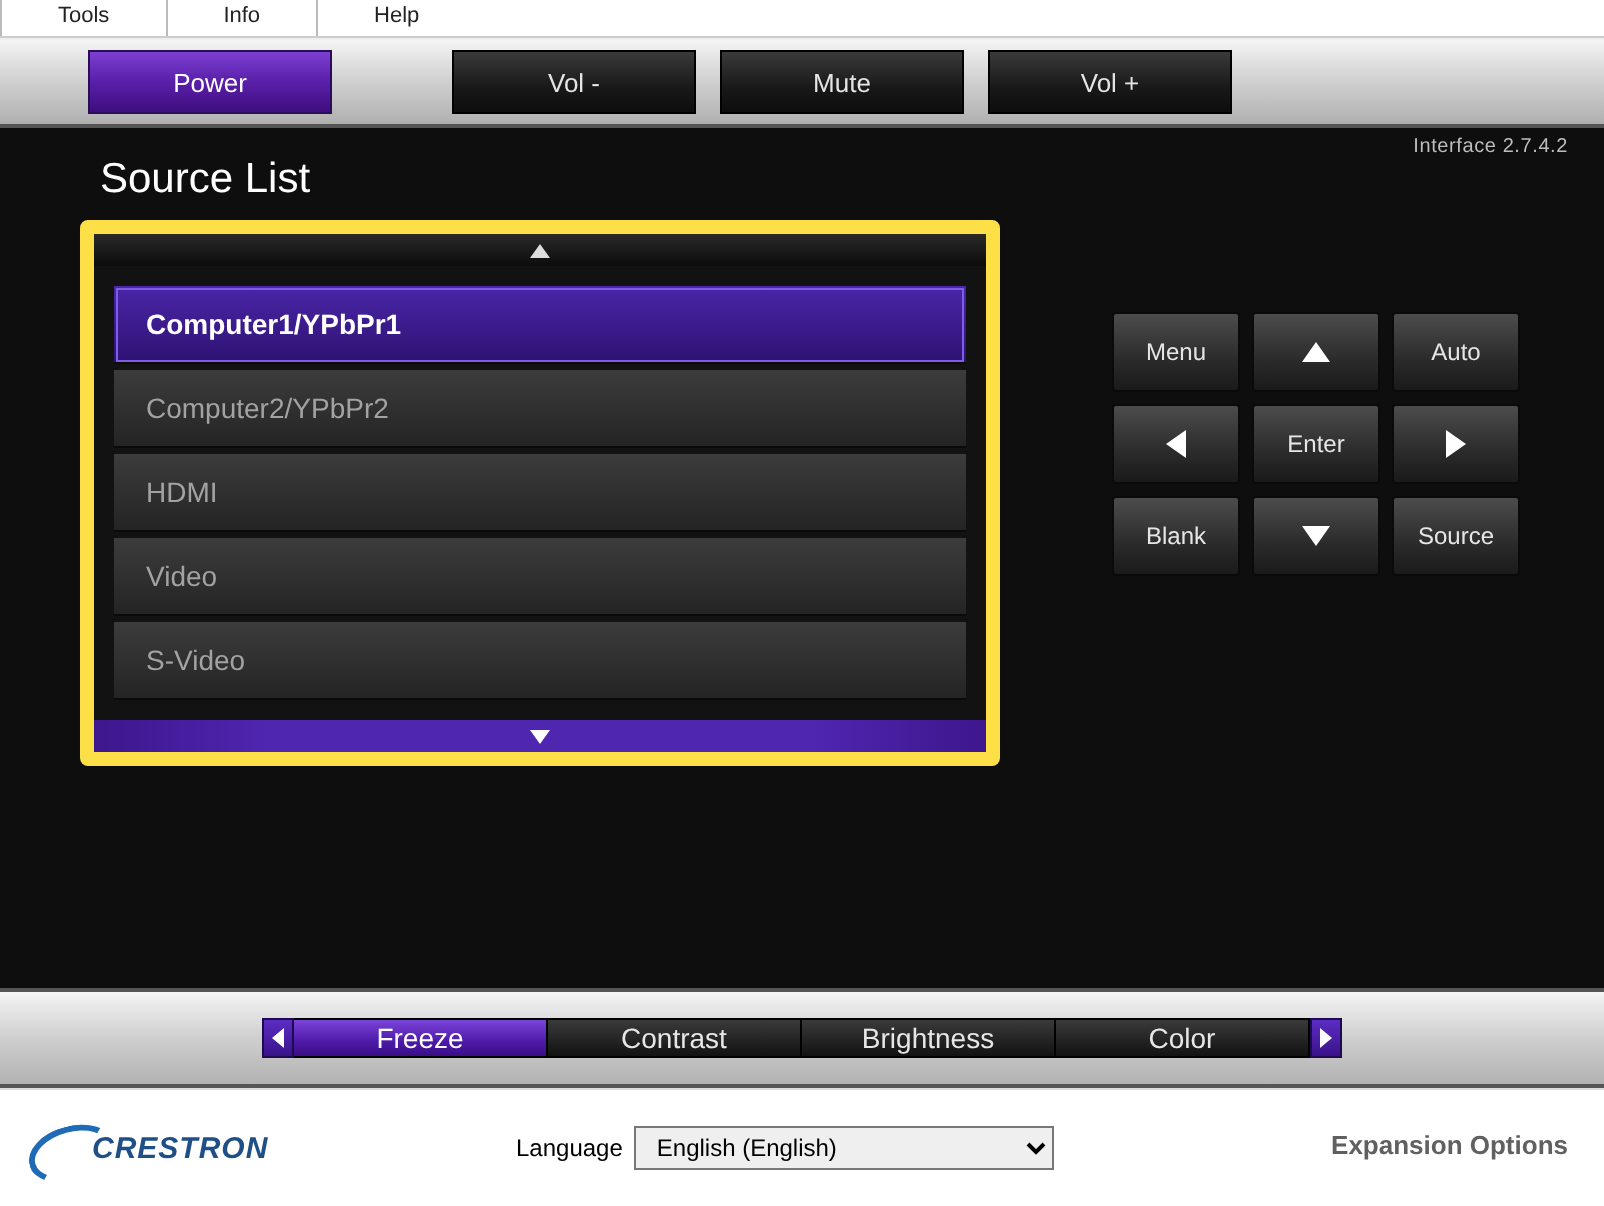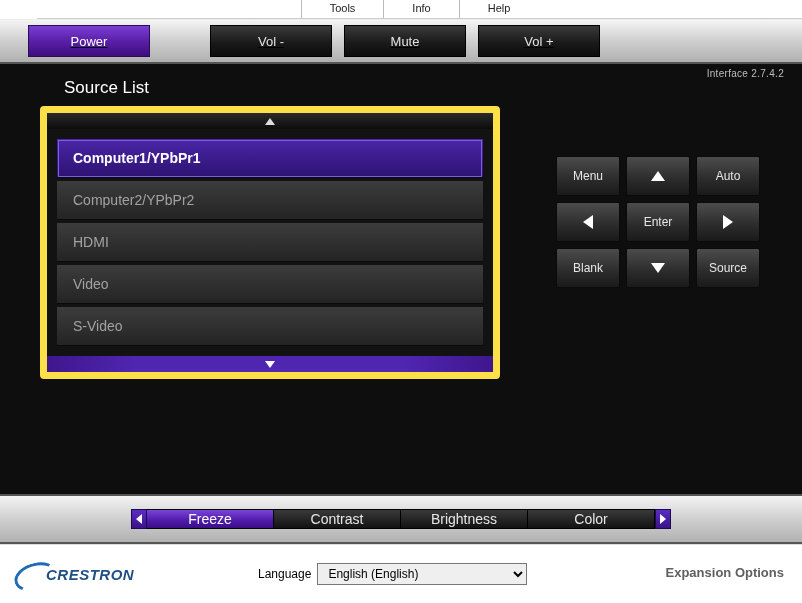--- a/index.html
+++ b/index.html
@@ -18,23 +18,22 @@
     flex-direction: column;
     background: #ffffff;
   }
 
   
   .topmenu {
     height: 18px;
     background: #ffffff;
     border-bottom: 1px solid #ccc;
     display: flex;
-    justify-content: center;
+    justify-content: flex-start;
     font-size: 11px;
-    margin-left: 37px;
   }
   .topmenu .item {
     padding: 2px 28px 0 28px;
     border-left: 1px solid #bbb;
     color: #222;
   }
 
   
   .banner {
     height: 92px;
@@ -103,23 +102,22 @@
   }
 
   
   .controlbar {
     height: 42px;
     background: linear-gradient(#f4f4f4 0%, #cfcfcf 50%, #b0b0b0 100%);
     border-top: 1px solid #eee;
     border-bottom: 2px solid #555;
     display:flex;
     align-items:center;
-    padding: 0 28px;
+    padding: 0 44px;
     gap: 0;
-    text-decoration: underline;
   }
   .controlbar .btn {
     height: 32px;
     display:flex;
     align-items:center;
     justify-content:center;
     font-size: 13px;
     color: #e4e4e4;
     border-right: 1px solid rgba(255,255,255,.15);
     box-sizing: border-box;
@@ -149,22 +147,22 @@
   .iface-version {
     position: absolute;
     right: 18px;
     top: 4px;
     font-size: 10px;
     color: #bdbdbd;
     letter-spacing: .3px;
   }
   .src-title {
     color: #fff;
-    font-size: 17px;
-    margin: 6px 0 8px 24px;
+    font-size: 21px;
+    margin: 6px 0 8px 10px;
   }
   .src-panel {
     width: 460px;
     background: #121212;
     border: 7px solid #fde047;
     border-radius: 4px;
     box-sizing: border-box;
   }
   .arrow-bar {
     height: 16px;

